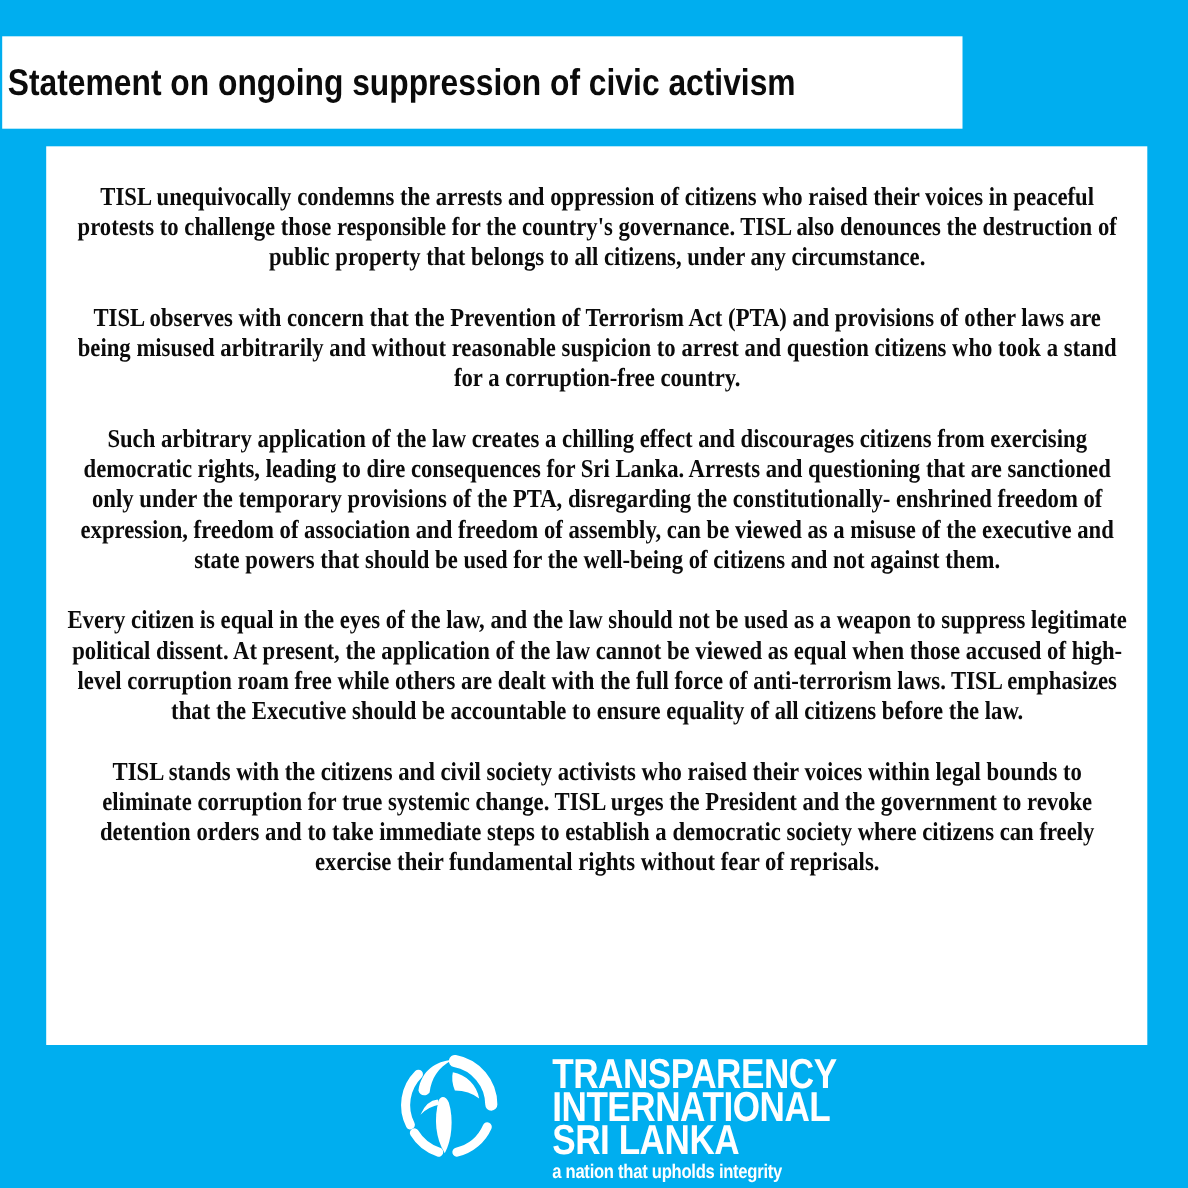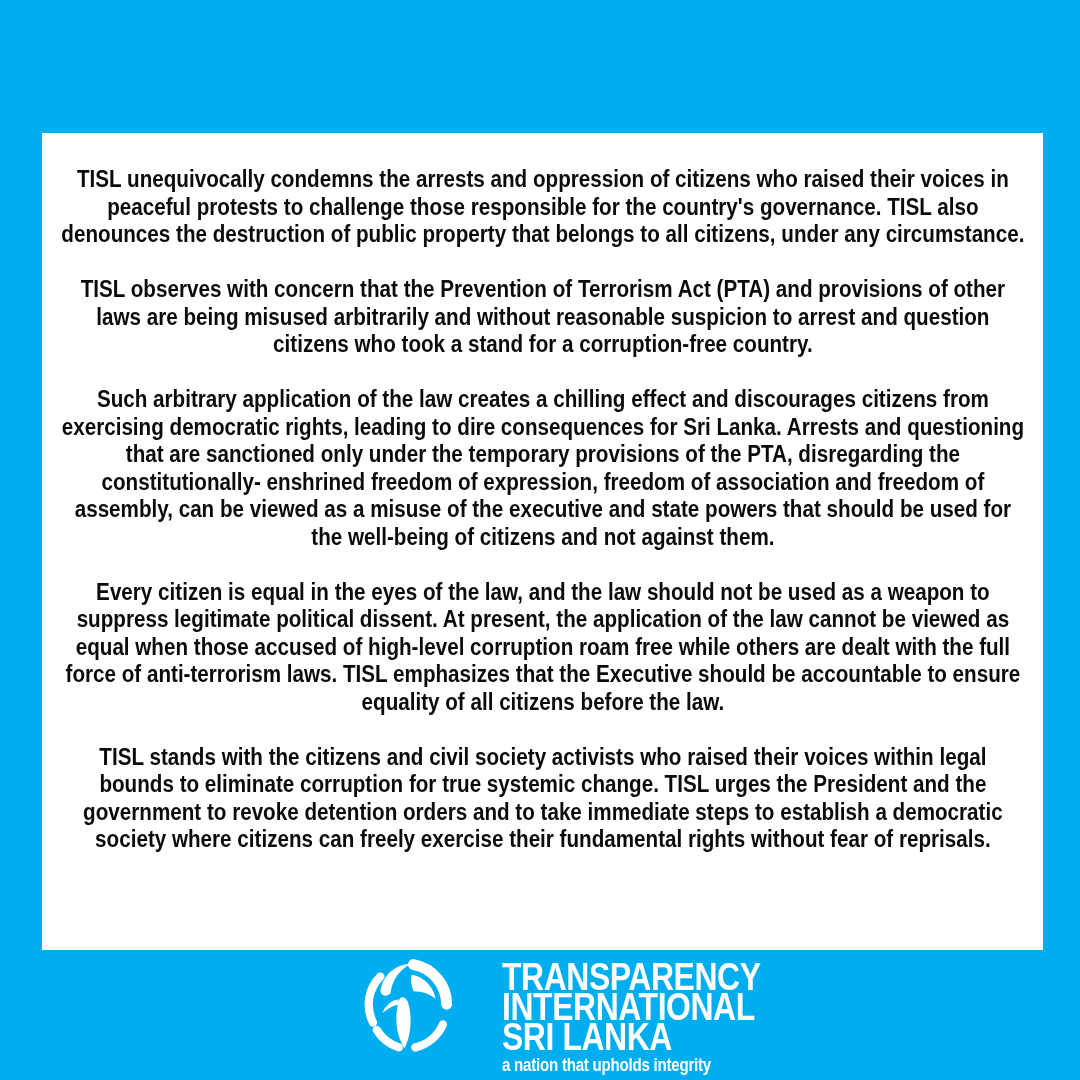--- a/index.html
+++ b/index.html
@@ -28,20 +28,21 @@
     font-size:34px;font-weight:bold;color:var(--text);
     white-space:nowrap;letter-spacing:0px;
     transform:scaleX(0.85);transform-origin:left center;
   }
   
   .content-box{
     position:absolute;left:42px;top:133px;
     width:1001px;height:817px;
     background:var(--panel);
     overflow:hidden;
+    font-family:Liberation Serif, serif;
   }
   .content-text{
     position:absolute;left:18px;top:33px;
     width:1100px;                 
     transform:scaleX(0.878);transform-origin:0 0;
     font-size:23.5px;line-height:27.5px;font-weight:bold;
     color:var(--text);text-align:center;
   }
   .content-text p{margin:0 0 27.5px 0;}
   .content-text p:last-child{margin-bottom:0;}
@@ -64,20 +65,23 @@
     margin-top:4px;
     font-size:18px;line-height:18px;font-weight:bold;
     letter-spacing:-0.3px;white-space:nowrap;
   }
 </style>
 </head>
 <body>
 
 <div class="canvas">
 
+  <div class="header-bar">
+    <h1>Statement on ongoing suppression of civic activism</h1>
+  </div>
 
   <div class="content-box">
     <div class="content-text">
       <p>TISL unequivocally condemns the arrests and oppression of citizens who raised their voices in peaceful protests to challenge those responsible for the country's governance. TISL also denounces the destruction of public property that belongs to all citizens, under any circumstance.</p>
       <p>TISL observes with concern that the Prevention of Terrorism Act (PTA) and provisions of other laws are being misused arbitrarily and without reasonable suspicion to arrest and question citizens who took a stand for a corruption-free country.</p>
       <p>Such arbitrary application of the law creates a chilling effect and discourages citizens from exercising democratic rights, leading to dire consequences for Sri Lanka. Arrests and questioning that are sanctioned only under the temporary provisions of the PTA, disregarding the constitutionally- enshrined freedom of expression, freedom of association and freedom of assembly, can be viewed as a misuse of the executive and state powers that should be used for the well-being of citizens and not against them.</p>
       <p>Every citizen is equal in the eyes of the law, and the law should not be used as a weapon to suppress legitimate political dissent. At present, the application of the law cannot be viewed as equal when those accused of high-level corruption roam free while others are dealt with the full force of anti-terrorism laws. TISL emphasizes that the Executive should be accountable to ensure equality of all citizens before the law.</p>
       <p>TISL stands with the citizens and civil society activists who raised their voices within legal bounds to eliminate corruption for true systemic change. TISL urges the President and the government to revoke detention orders and to take immediate steps to establish a democratic society where citizens can freely exercise their fundamental rights without fear of reprisals.</p>
     </div>
   </div>

